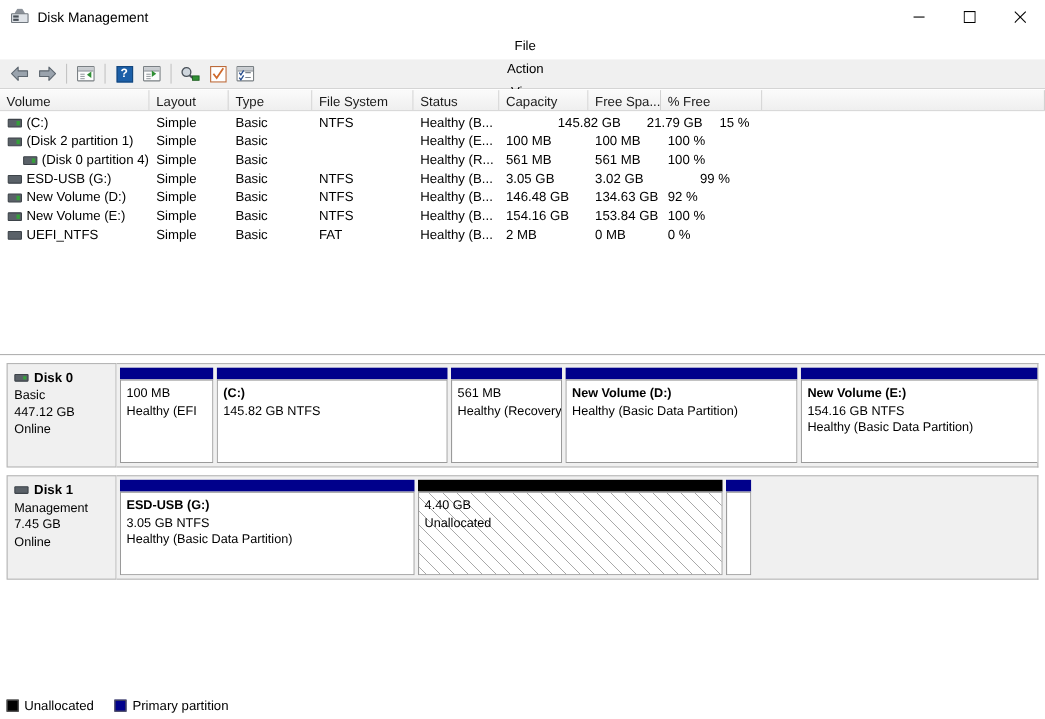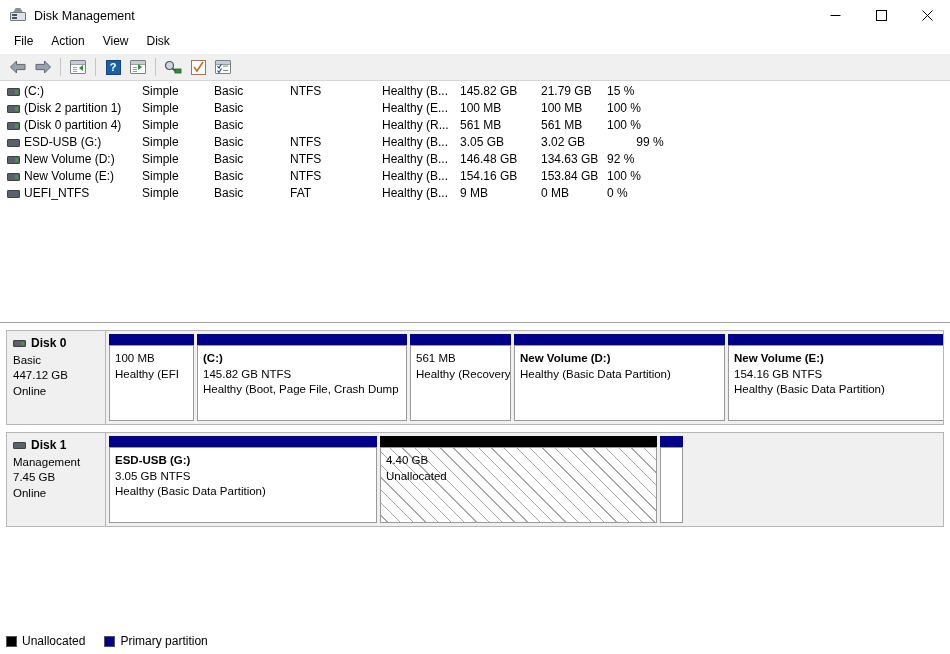--- a/index.html
+++ b/index.html
@@ -61,22 +61,23 @@
     display: flex; align-items: center; justify-content: center;
     font-size: 12px; color: #000;
   }
   .win-btn svg { display: block; }
 
   
   .menubar {
     height: 23px;
     background: #ffffff;
     display: flex;
-    align-items: flex-start;
+    align-items: center;
     padding-left: 5px;
+    flex-direction: column;
   }
   .menu-item {
     padding: 2px 9px;
     font-size: 12px;
     color: #000;
     line-height: 17px;
   }
 
   
   .toolbar {
@@ -382,50 +383,61 @@
         <path d="M1.5 4 L3 6 L5.5 2" fill="none" stroke="#2a4f8f" stroke-width="1.2"></path>
         <line x1="7" y1="4" x2="12" y2="4" stroke="#7d848b" stroke-width="1"></line>
         <path d="M1.5 8.5 L3 10.5 L5.5 6.5" fill="none" stroke="#2a4f8f" stroke-width="1.2"></path>
         <line x1="7" y1="8.5" x2="12" y2="8.5" stroke="#7d848b" stroke-width="1"></line>
       </svg>
     </div>
   </div>
 </div>
 
 <div class="list-wrap">
+  <div class="lhead">
+    <div class="hc" style="width:136px">Volume</div>
+    <div class="hc" style="width:72px">Layout</div>
+    <div class="hc" style="width:76px">Type</div>
+    <div class="hc" style="width:92px">File System</div>
+    <div class="hc" style="width:78px">Status</div>
+    <div class="hc" style="width:81px">Capacity</div>
+    <div class="hc" style="width:66px">Free Spa...</div>
+    <div class="hc" style="width:92px">% Free</div>
+    <div class="hc" style="flex:1 1 auto"></div>
+  </div>
   <div style="padding-top:2px">
 
   <div class="lrow">
         <div class="lc volcell" style="width: 136px; padding-left: 0px;">
           <span class="vol-ico green"></span>
           <span>(C:)</span>
         </div>
         <div class="lc" style="width: 72px;">Simple</div>
         <div class="lc" style="width: 76px;">Basic</div>
         <div class="lc" style="width: 92px;">NTFS</div>
         <div class="lc" style="width: 78px;">Healthy (B...</div>
-        <div class="lc" style="width: 81px;">145.82 GB</div>
+        <div class="lc" style="width: 81px; margin-left: 47px;">145.82 GB</div>
         <div class="lc" style="width: 66px;">21.79 GB</div>
         <div class="lc" style="width: 92px;">15 %</div>
       </div>
       <div class="lrow">
         <div class="lc volcell" style="width: 136px; padding-left: 0px;">
           <span class="vol-ico green"></span>
           <span>(Disk 2 partition 1)</span>
         </div>
         <div class="lc" style="width: 72px;">Simple</div>
         <div class="lc" style="width: 76px;">Basic</div>
         <div class="lc" style="width: 92px;"></div>
         <div class="lc" style="width: 78px;">Healthy (E...</div>
         <div class="lc" style="width: 81px;">100 MB</div>
         <div class="lc" style="width: 66px;">100 MB</div>
         <div class="lc" style="width: 92px;">100 %</div>
       </div>
       <div class="lrow">
-        <div class="lc volcell" style="width: 136px; padding-left: 0px;">
+        <div class="lc volcell" style="width: 136px; padding-left: 14px;">
           <span class="vol-ico green"></span>
           <span>(Disk 0 partition 4)</span>
         </div>
         <div class="lc" style="width: 72px;">Simple</div>
         <div class="lc" style="width: 76px;">Basic</div>
         <div class="lc" style="width: 92px;"></div>
         <div class="lc" style="width: 78px;">Healthy (R...</div>
         <div class="lc" style="width: 81px;">561 MB</div>
         <div class="lc" style="width: 66px;">561 MB</div>
         <div class="lc" style="width: 92px;">100 %</div>
@@ -471,21 +483,21 @@
       </div>
       <div class="lrow">
         <div class="lc volcell" style="width: 136px; padding-left: 0px;">
           <span class="vol-ico"></span>
           <span>UEFI_NTFS</span>
         </div>
         <div class="lc" style="width: 72px;">Simple</div>
         <div class="lc" style="width: 76px;">Basic</div>
         <div class="lc" style="width: 92px;">FAT</div>
         <div class="lc" style="width: 78px;">Healthy (B...</div>
-        <div class="lc" style="width: 81px;">9 MB</div>
+        <div class="lc" style="width: 81px;">2 MB</div>
         <div class="lc" style="width: 66px;">0 MB</div>
         <div class="lc" style="width: 92px;">0 %</div>
       </div>
     </div>
 </div>
 
 <div class="gpane">
   <div>
       <div class="diskrow">
         <div class="disk-hdr">
@@ -503,21 +515,20 @@
             <div class="body">
               <div>100 MB</div>
               <div>Healthy (EFI</div>
             </div>
           </div>
           <div class="part primary" style="width: 210px; flex: 0 0 210px;">
             <div class="cap"></div>
             <div class="body">
               <div class="pname">(C:)</div>
               <div>145.82 GB NTFS</div>
-              <div>Healthy (Boot, Page File, Crash Dump</div>
             </div>
           </div>
           <div class="part primary" style="width: 101px; flex: 0 0 101px;">
             <div class="cap"></div>
             <div class="body">
               <div>561 MB</div>
               <div>Healthy (Recovery</div>
             </div>
           </div>
           <div class="part primary" style="width: 211px; flex: 0 0 211px;">

